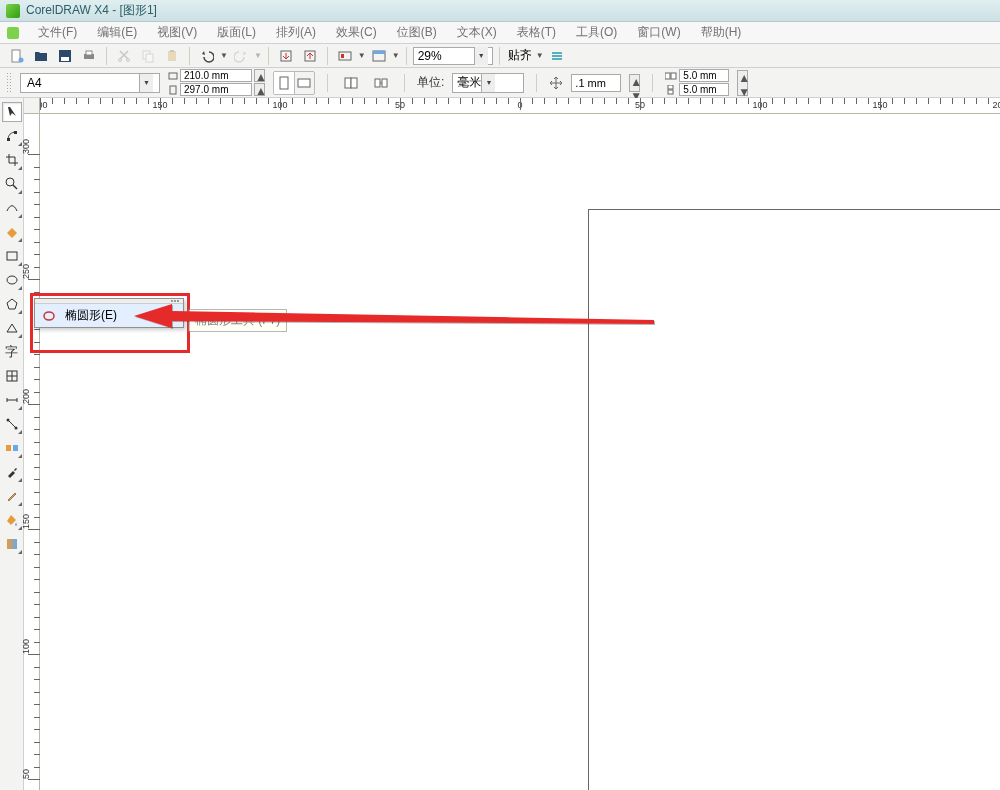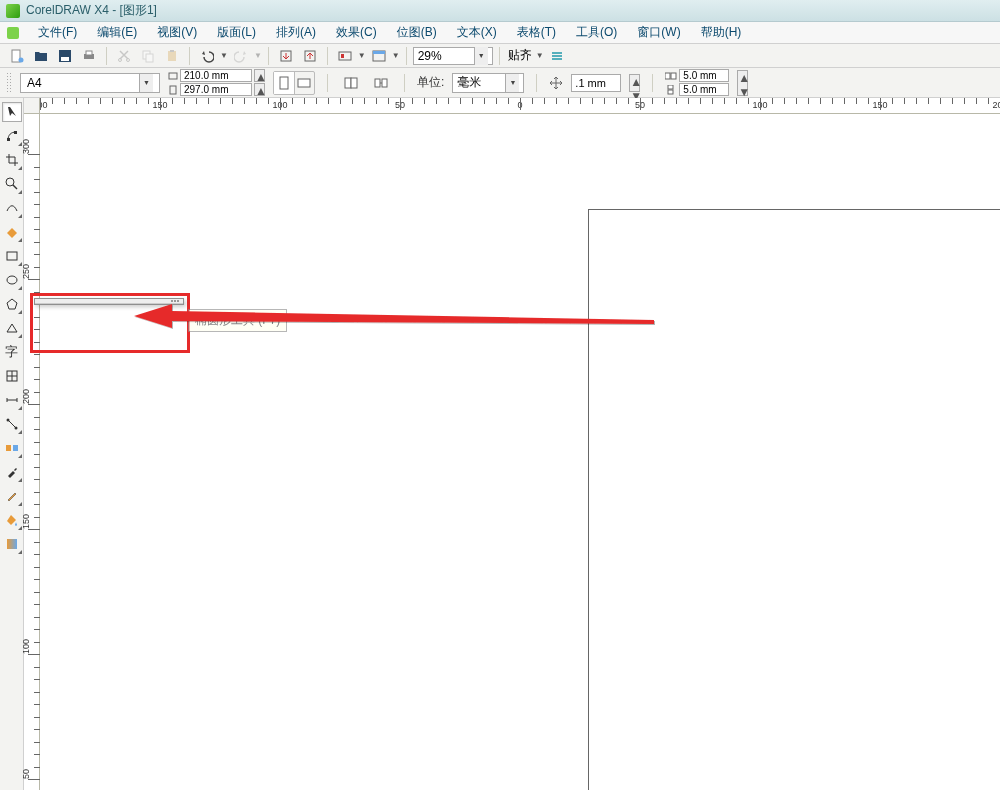--- a/index.html
+++ b/index.html
@@ -6,41 +6,41 @@
     html, body { width: 1000px; height: 790px; overflow: hidden; background: #fff; }
     
     
     .title-bar { height: 22px; background: linear-gradient(#e0eef0, #cce0e4); display: flex; align-items: center; padding-left: 6px; gap: 6px; border-bottom: 1px solid #b5cacf; }
     .title-bar .app-icon { width: 14px; height: 14px; background: linear-gradient(135deg,#7cd24a,#2e9e10); border-radius: 2px; }
     .title-text { color: #2b5f6a; font-size: 12px; }
     
     
     .menu-bar { height: 22px; background: #f7f7f7; display: flex; align-items: center; padding-left: 4px; border-bottom: 1px solid #d0d0d0; }
     .menu-bar .first-icon { width: 18px; height: 16px; margin-right: 6px; display: inline-flex; align-items: center; justify-content: center; }
-    .menu-item { padding: 2px 10px; color: #0c4a6e; cursor: default; }
+    .menu-item { padding: 2px 10px; color: #737373; cursor: default; }
     
     
     .toolbar { height: 24px; background: #f3f3f1; display: flex; align-items: center; padding: 0 6px; border-bottom: 1px solid #d0d0d0; gap: 2px; }
     .tb-btn { width: 22px; height: 20px; display: inline-flex; align-items: center; justify-content: center; color: #444; border-radius: 2px; }
     .sep { width: 1px; height: 18px; background: #cfcfc3; margin: 0 4px; }
     .zoom-select { width: 80px; height: 18px; border: 1px solid #aaa; background: #fff; font-size: 12px; padding: 0 4px; display: flex; align-items: center; justify-content: space-between; }
     .caret { font-size: 8px; color: #555; }
     
     
     .property-bar { height: 30px; background: #f3f3f1; display: flex; align-items: center; padding: 0 6px; border-bottom: 1px solid #d0d0d0; gap: 8px; }
     .grip { width: 6px; height: 22px; background-image: radial-gradient(#aaa 1px, transparent 1px); background-size: 3px 3px; }
     .paper-select { width: 140px; height: 20px; border: 1px solid #aaa; background: #fff; padding: 0 6px; display: flex; align-items: center; justify-content: space-between; }
     .dim-pair { display: flex; flex-direction: column; gap: 1px; }
     .dim-row { display: flex; align-items: center; gap: 2px; }
     .dim-input { width: 72px; height: 13px; border: 1px solid #aaa; background: #fff; padding: 0 3px; font-size: 10px; }
     .spinner { width: 11px; height: 13px; border: 1px solid #aaa; background: #eee; display: flex; flex-direction: column; font-size: 5px; color: #555; }
     .orient-group { width: 42px; height: 24px; border: 1px solid #bbb; border-radius: 2px; display: flex; }
     .orient-btn { flex: 1; display: flex; align-items: center; justify-content: center; }
     .unit-label { color: #333; }
-    .unit-select { width: 72px; height: 20px; border: 1px solid #aaa; background: #fff; padding: 0 4px; display: flex; align-items: center; justify-content: space-between; }
+    .unit-select { width: 72px; height: 20px; border: 1px solid #aaa; background: #fff; padding: 0 4px; display: flex; align-items: center; }
     .nudge-input { width: 50px; height: 18px; border: 1px solid #aaa; background: #fff; padding: 0 3px; font-size: 11px; }
     .small-dim { font-size: 10px; }
     
     
     .main { display: flex; height: calc(790px - 22px - 22px - 24px - 30px); position: relative; }
     
     
     .toolbox { width: 24px; background: #f3f3f1; border-right: 1px solid #d0d0d0; display: flex; flex-direction: column; padding-top: 4px; gap: 4px; align-items: center; }
     .tool { width: 20px; height: 20px; display: flex; align-items: center; justify-content: center; color: #444; cursor: default; position: relative; }
     .tool.active { background: #fff; border: 1px solid #aaa; box-shadow: inset 1px 1px 2px rgba(0,0,0,0.1); }
@@ -589,20 +589,28 @@
     </div>
 
     <div class="red-box" style="left:6px; top:195px; width:160px; height:60px;"></div>
 
     <div class="flyout" style="left:10px; top:200px; width:150px;">
       <div class="flyout-grip">
           <span></span>
           <span></span>
           <span></span>
         </div>
+      <div class="flyout-item hover">
+        <span class="ic">
+            <svg class="i-svg" viewBox="0 0 14 14">
+              <ellipse cx="7" cy="7" rx="5" ry="4" fill="none" stroke="#c33" stroke-width="1.5"></ellipse>
+            </svg>
+          </span>
+        <span>椭圆形(E)</span>
+      </div>
     </div>
     <div class="tooltip" style="left:164px; top:211px; opacity:.6">
       <span>椭圆形工具 (F7)</span>
     </div>
 
     <svg class="red-arrow" style="left:110px; top:204px;" width="530" height="40">
        <defs>
           <filter id="ds">
             <feDropShadow dx="1" dy="1" stdDeviation="0.5" flood-opacity="0.3"></feDropShadow>
           </filter>

